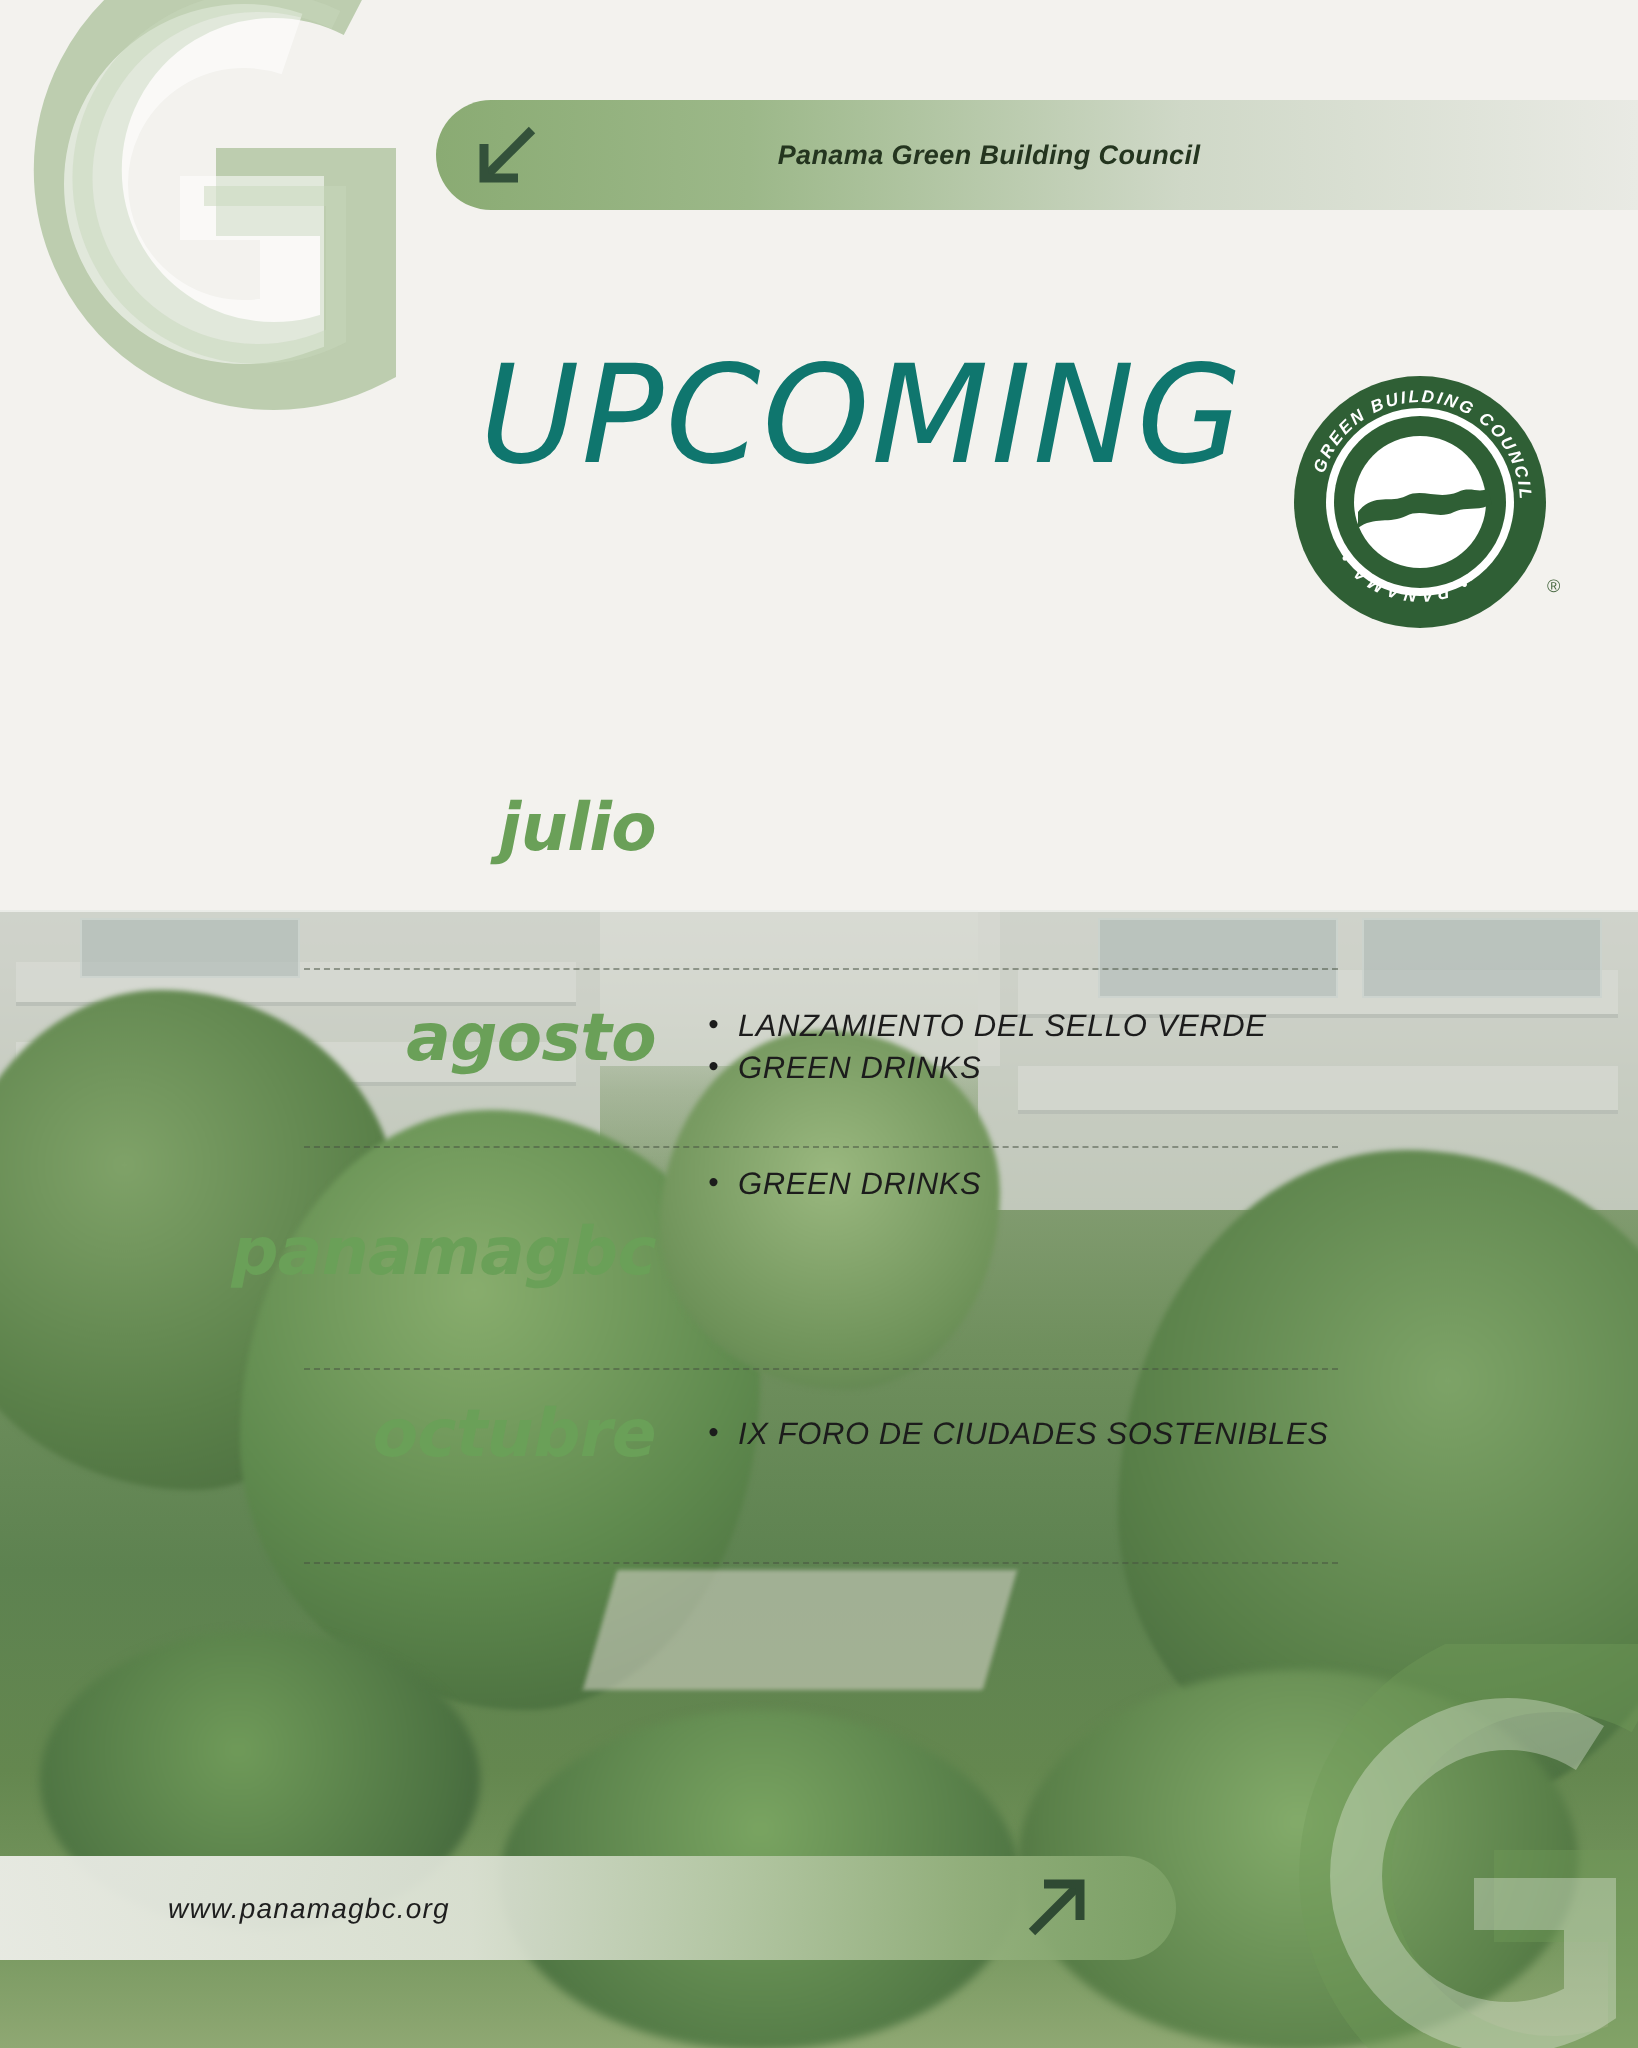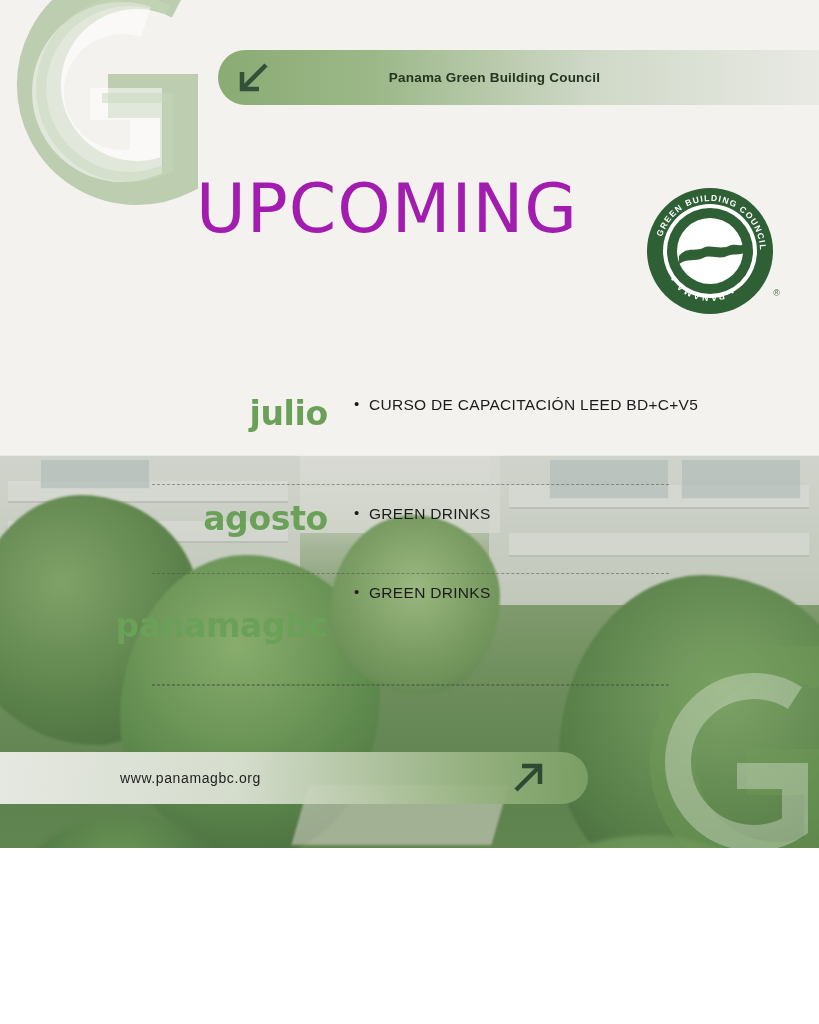--- a/index.html
+++ b/index.html
@@ -5,23 +5,24 @@
   * { box-sizing: border-box; margin: 0; padding: 0; }
   html, body {
     width: 819px;
     height: 1024px;
     overflow: hidden;
     font-family: "Liberation Sans", sans-serif;
   }
   #poster {
     position: relative;
     width: 819px;
-    height: 848px;
+    height: 1024px;
     background: #f3f2ee;
     overflow: hidden;
+    font-style: italic;
   }
 
   
   .photo {
     position: absolute;
     left: 0; right: 0;
     top: 455px; bottom: 0;
     background:
       
       linear-gradient(180deg, rgba(228,229,224,0.9) 0%, rgba(210,214,205,0.35) 90px, rgba(255,255,255,0) 150px),
@@ -106,22 +107,23 @@
   .title-wrap {
     position: absolute;
     left: 196px; top: 172px;
     width: 470px;
   }
   .title-1 {
     font-size: 68px;
     line-height: 74px;
     font-weight: 400;
     letter-spacing: 1px;
-    color: #a21caf;
+    color: #0f766e;
     font-family: "DejaVu Sans", sans-serif;
+    margin-left: 44px;
   }
   .title-2 {
     font-size: 68px;
     line-height: 74px;
     font-weight: 700;
     letter-spacing: .5px;
     color: #5f9352;
     font-family: "DejaVu Sans", sans-serif;
   }
 
@@ -179,42 +181,41 @@
     left: 0; top: -1px;
     font-size: 15px;
     color: #1c1c1c;
   }
   .divider {
     height: 0;
     border-top: 1px dashed rgba(70,80,64,0.5);
     margin: 0 150px 0 152px;
   }
 
-  .row.r-julio      { height: 96px; }
+  .row.r-julio      { height: 96px; gap: 43px; }
   .row.r-agosto     { height: 88px; justify-content: center; }
   .row.r-septiembre { height: 110px; }
   .row.r-octubre    { height: 96px; }
   .row.r-agosto .month     { padding-top: 14px; }
   .row.r-julio .month      { padding-top: 6px; }
   .row.r-septiembre .month { padding-top: 32px; }
   .row.r-octubre .month    { padding-top: 12px; }
   .row.r-octubre .items    { padding-top: 22px; }
   .row.r-agosto .items     { padding-top: 18px; }
   .row.r-septiembre .items { padding-top: 8px; }
 
   
   .footer-bar {
     position: absolute;
     left: 0; bottom: 44px;
     width: 588px; height: 52px;
     border-radius: 0 26px 26px 0;
     background: linear-gradient(90deg, rgba(240,240,236,0.92) 0%, rgba(226,230,219,0.9) 40%, rgba(150,178,127,0.92) 82%, rgba(123,160,101,0.95) 100%);
     display: flex;
     align-items: center;
-    padding-left: 36px;
   }
   .footer-url {
     padding-left: 84px;
     font-size: 14px;
     letter-spacing: .6px;
     color: #1e1e1e;
     font-weight: 400;
   }
   .footer-arrow {
     margin-left: auto;
@@ -299,41 +300,47 @@
       <textPath href="#arcBot" startOffset="33%">• PANAMA •</textPath>
     </text>
   </svg>
   <div class="seal-r">®</div>
 
   <div class="schedule">
 
     <div class="row r-julio">
       <div class="month">julio</div>
       <div class="items">
-        <div class="item">CURSO DE CAPACITACIÓN LEED BD+C+V5</div>
       </div>
     </div>
     <div class="divider"></div>
 
     <div class="row r-agosto">
       <div class="month">agosto</div>
       <div class="items">
+        <div class="item">LANZAMIENTO DEL SELLO VERDE</div>
         <div class="item"> GREEN DRINKS</div>
       </div>
     </div>
     <div class="divider"></div>
 
     <div class="row r-septiembre">
       <div class="month">panamagbc</div>
       <div class="items">
         <div class="item"> GREEN DRINKS</div>
       </div>
     </div>
     <div class="divider"></div>
 
+    <div class="row r-octubre">
+      <div class="month">octubre</div>
+      <div class="items">
+        <div class="item">IX FORO DE CIUDADES SOSTENIBLES</div>
+      </div>
+    </div>
     <div class="divider"></div>
   </div>
 
   <div class="footer-bar">
     <div class="footer-url">www.panamagbc.org</div>
     <div class="footer-arrow">
       <svg width="44" height="44" viewBox="0 0 44 44">
         <line x1="10" y1="34" x2="33" y2="11" stroke="#2f4a33" stroke-width="4.5"></line>
         <polyline points="16,10 34,10 34,28" fill="none" stroke="#2f4a33" stroke-width="4.5"></polyline>
       </svg>

